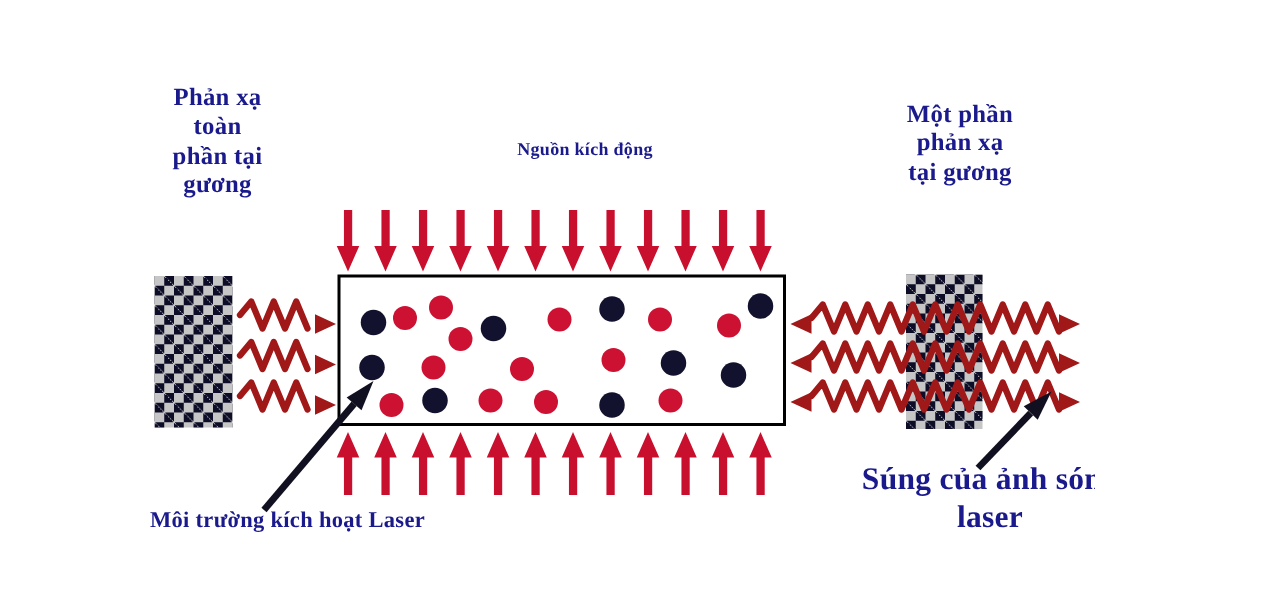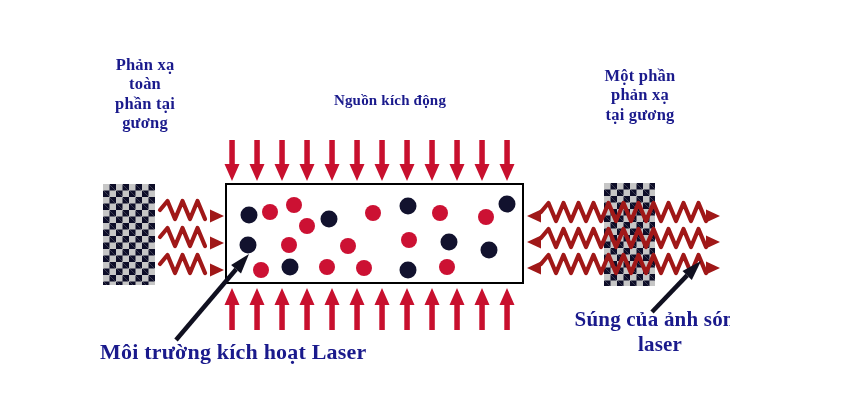--- a/index.html
+++ b/index.html
@@ -27,34 +27,34 @@
   #label-left-mirror {
     left: 80px;
     top: 55px;
     width: 130px;
     font-size: 16.5px;
   }
   #label-pump {
     left: 275px;
     top: 92px;
     width: 230px;
-    font-size: 15px;
+    font-size: 12px;
   }
   #label-right-mirror {
     left: 565px;
     top: 54px;
     width: 150px;
     font-size: 16.5px;
     margin-top: 12px;
   }
   #label-medium {
     left: 100px;
     top: 339px;
     width: 300px;
-    font-size: 22px;
+    font-size: 15px;
     text-align: left;
   }
   #label-output {
     left: 570px;
     top: 307px;
     width: 180px;
     font-size: 21px;
   }
 
   

